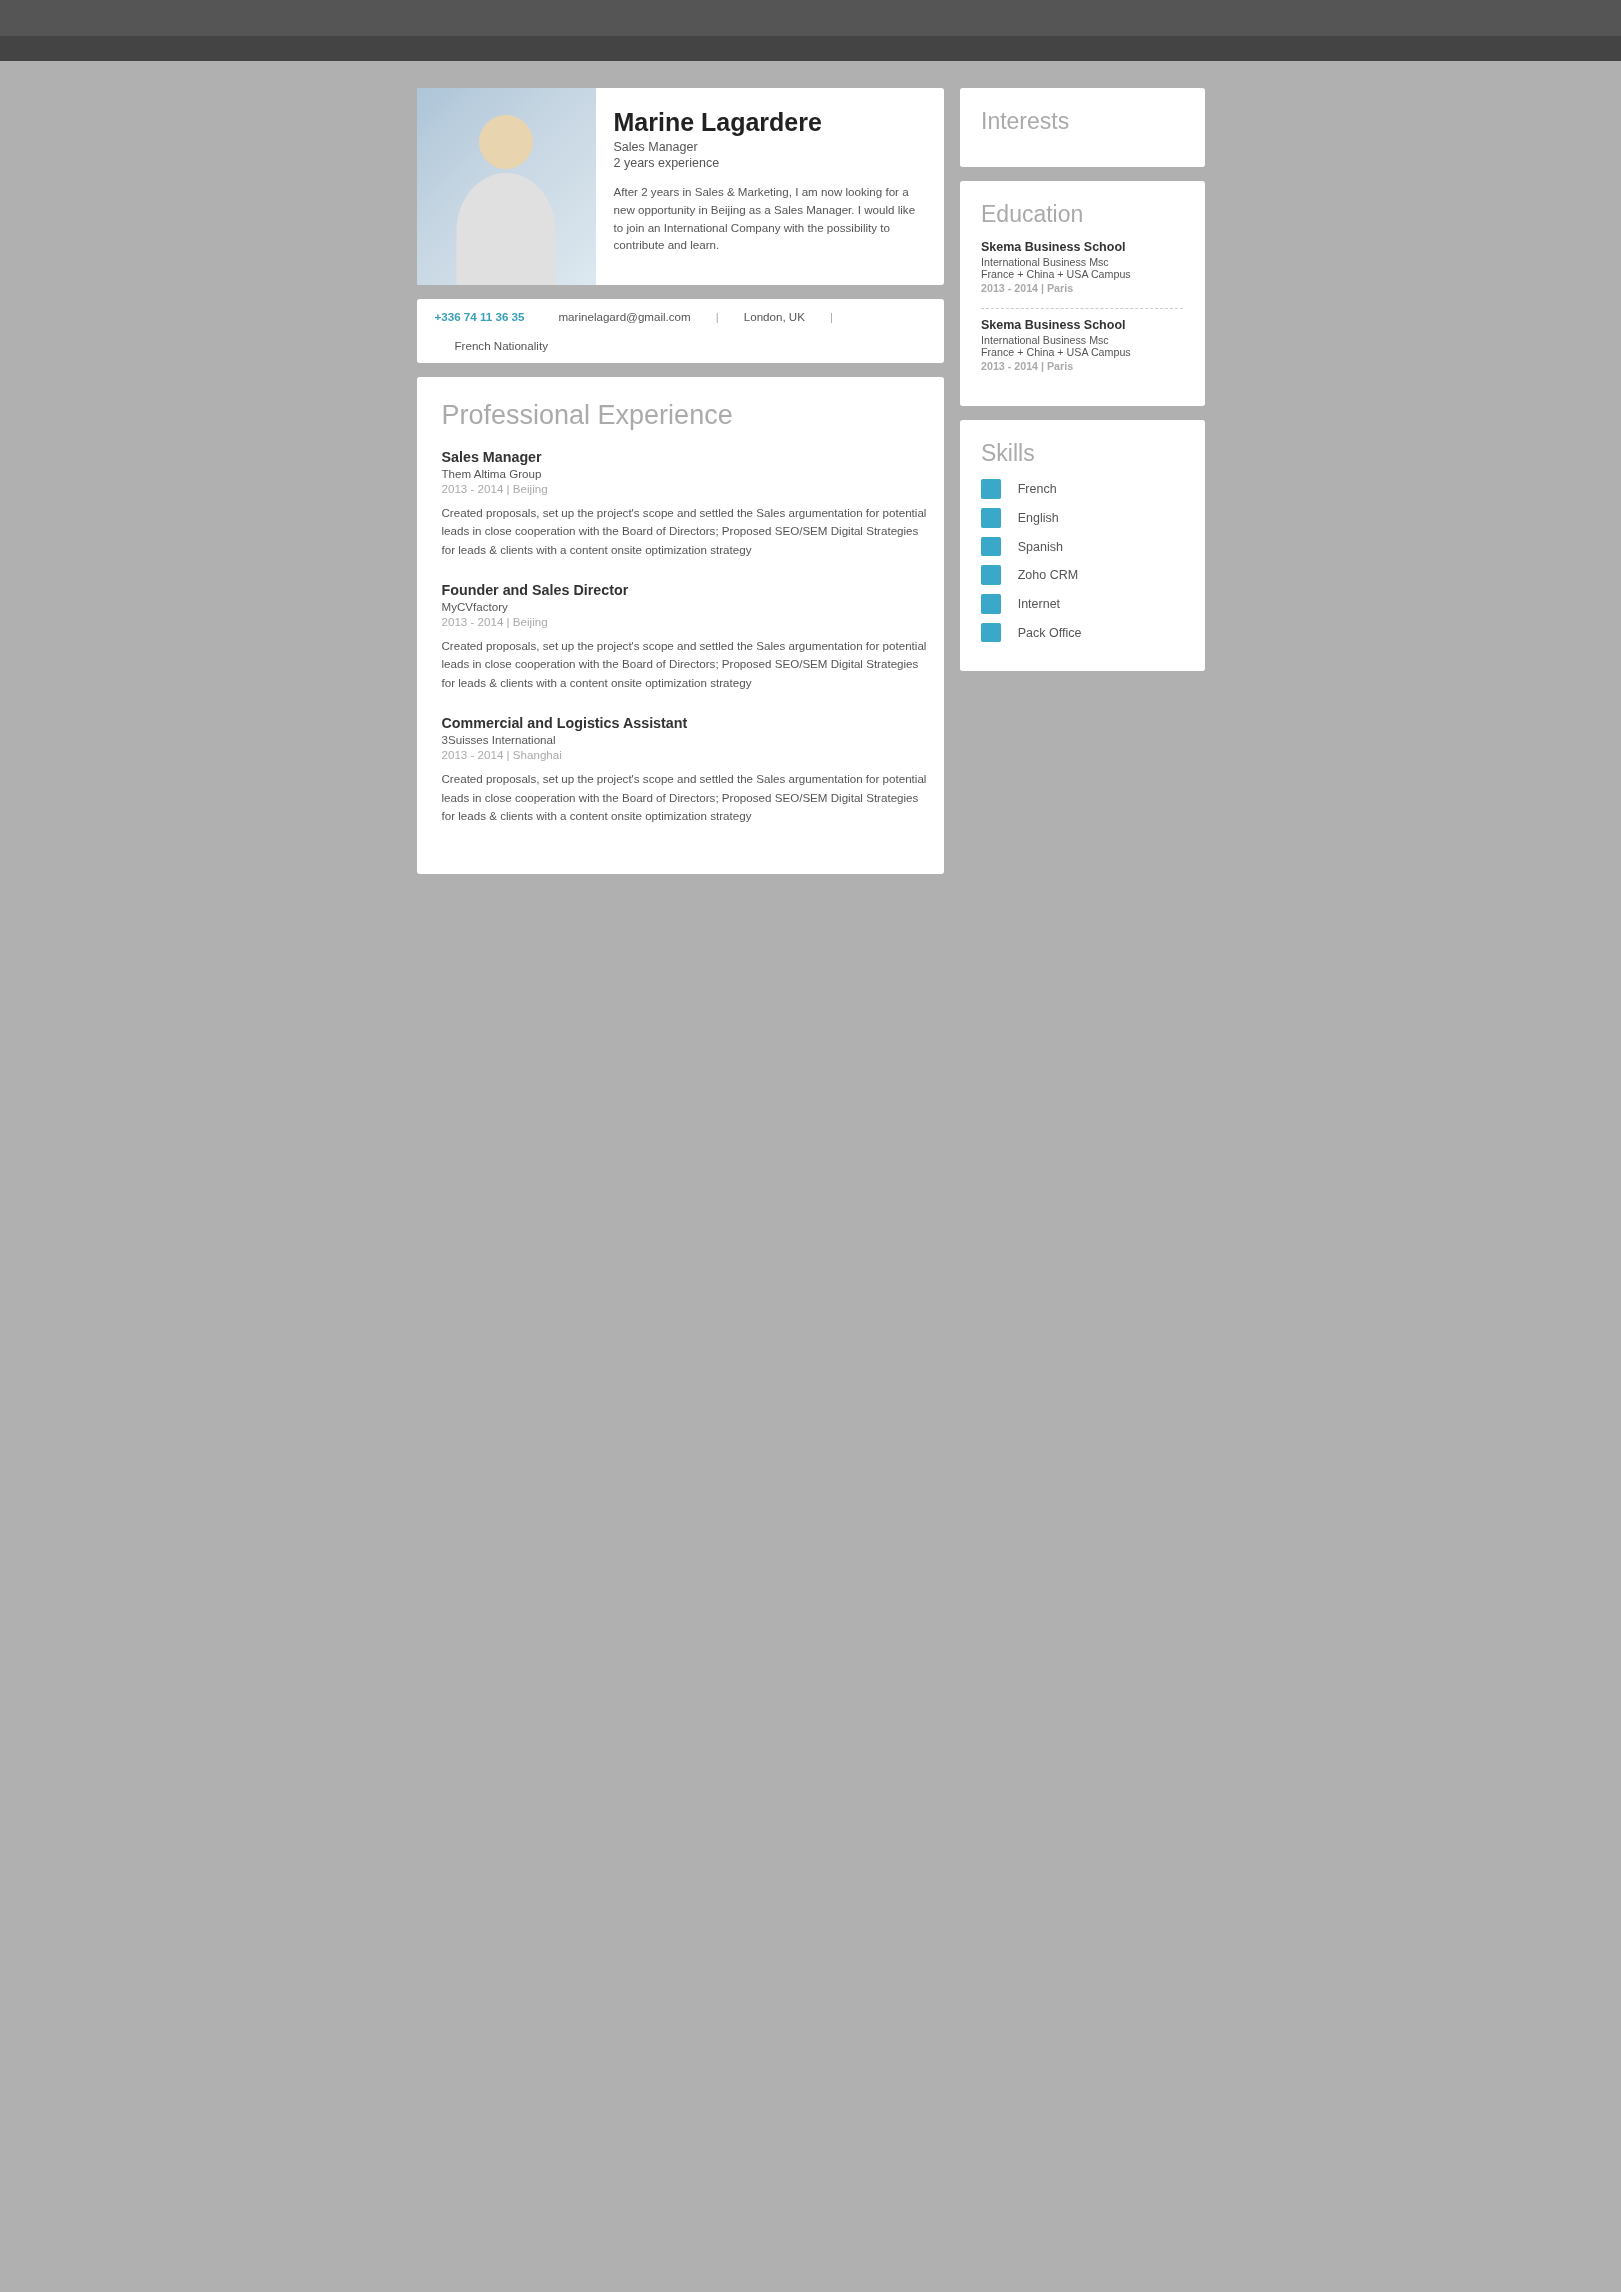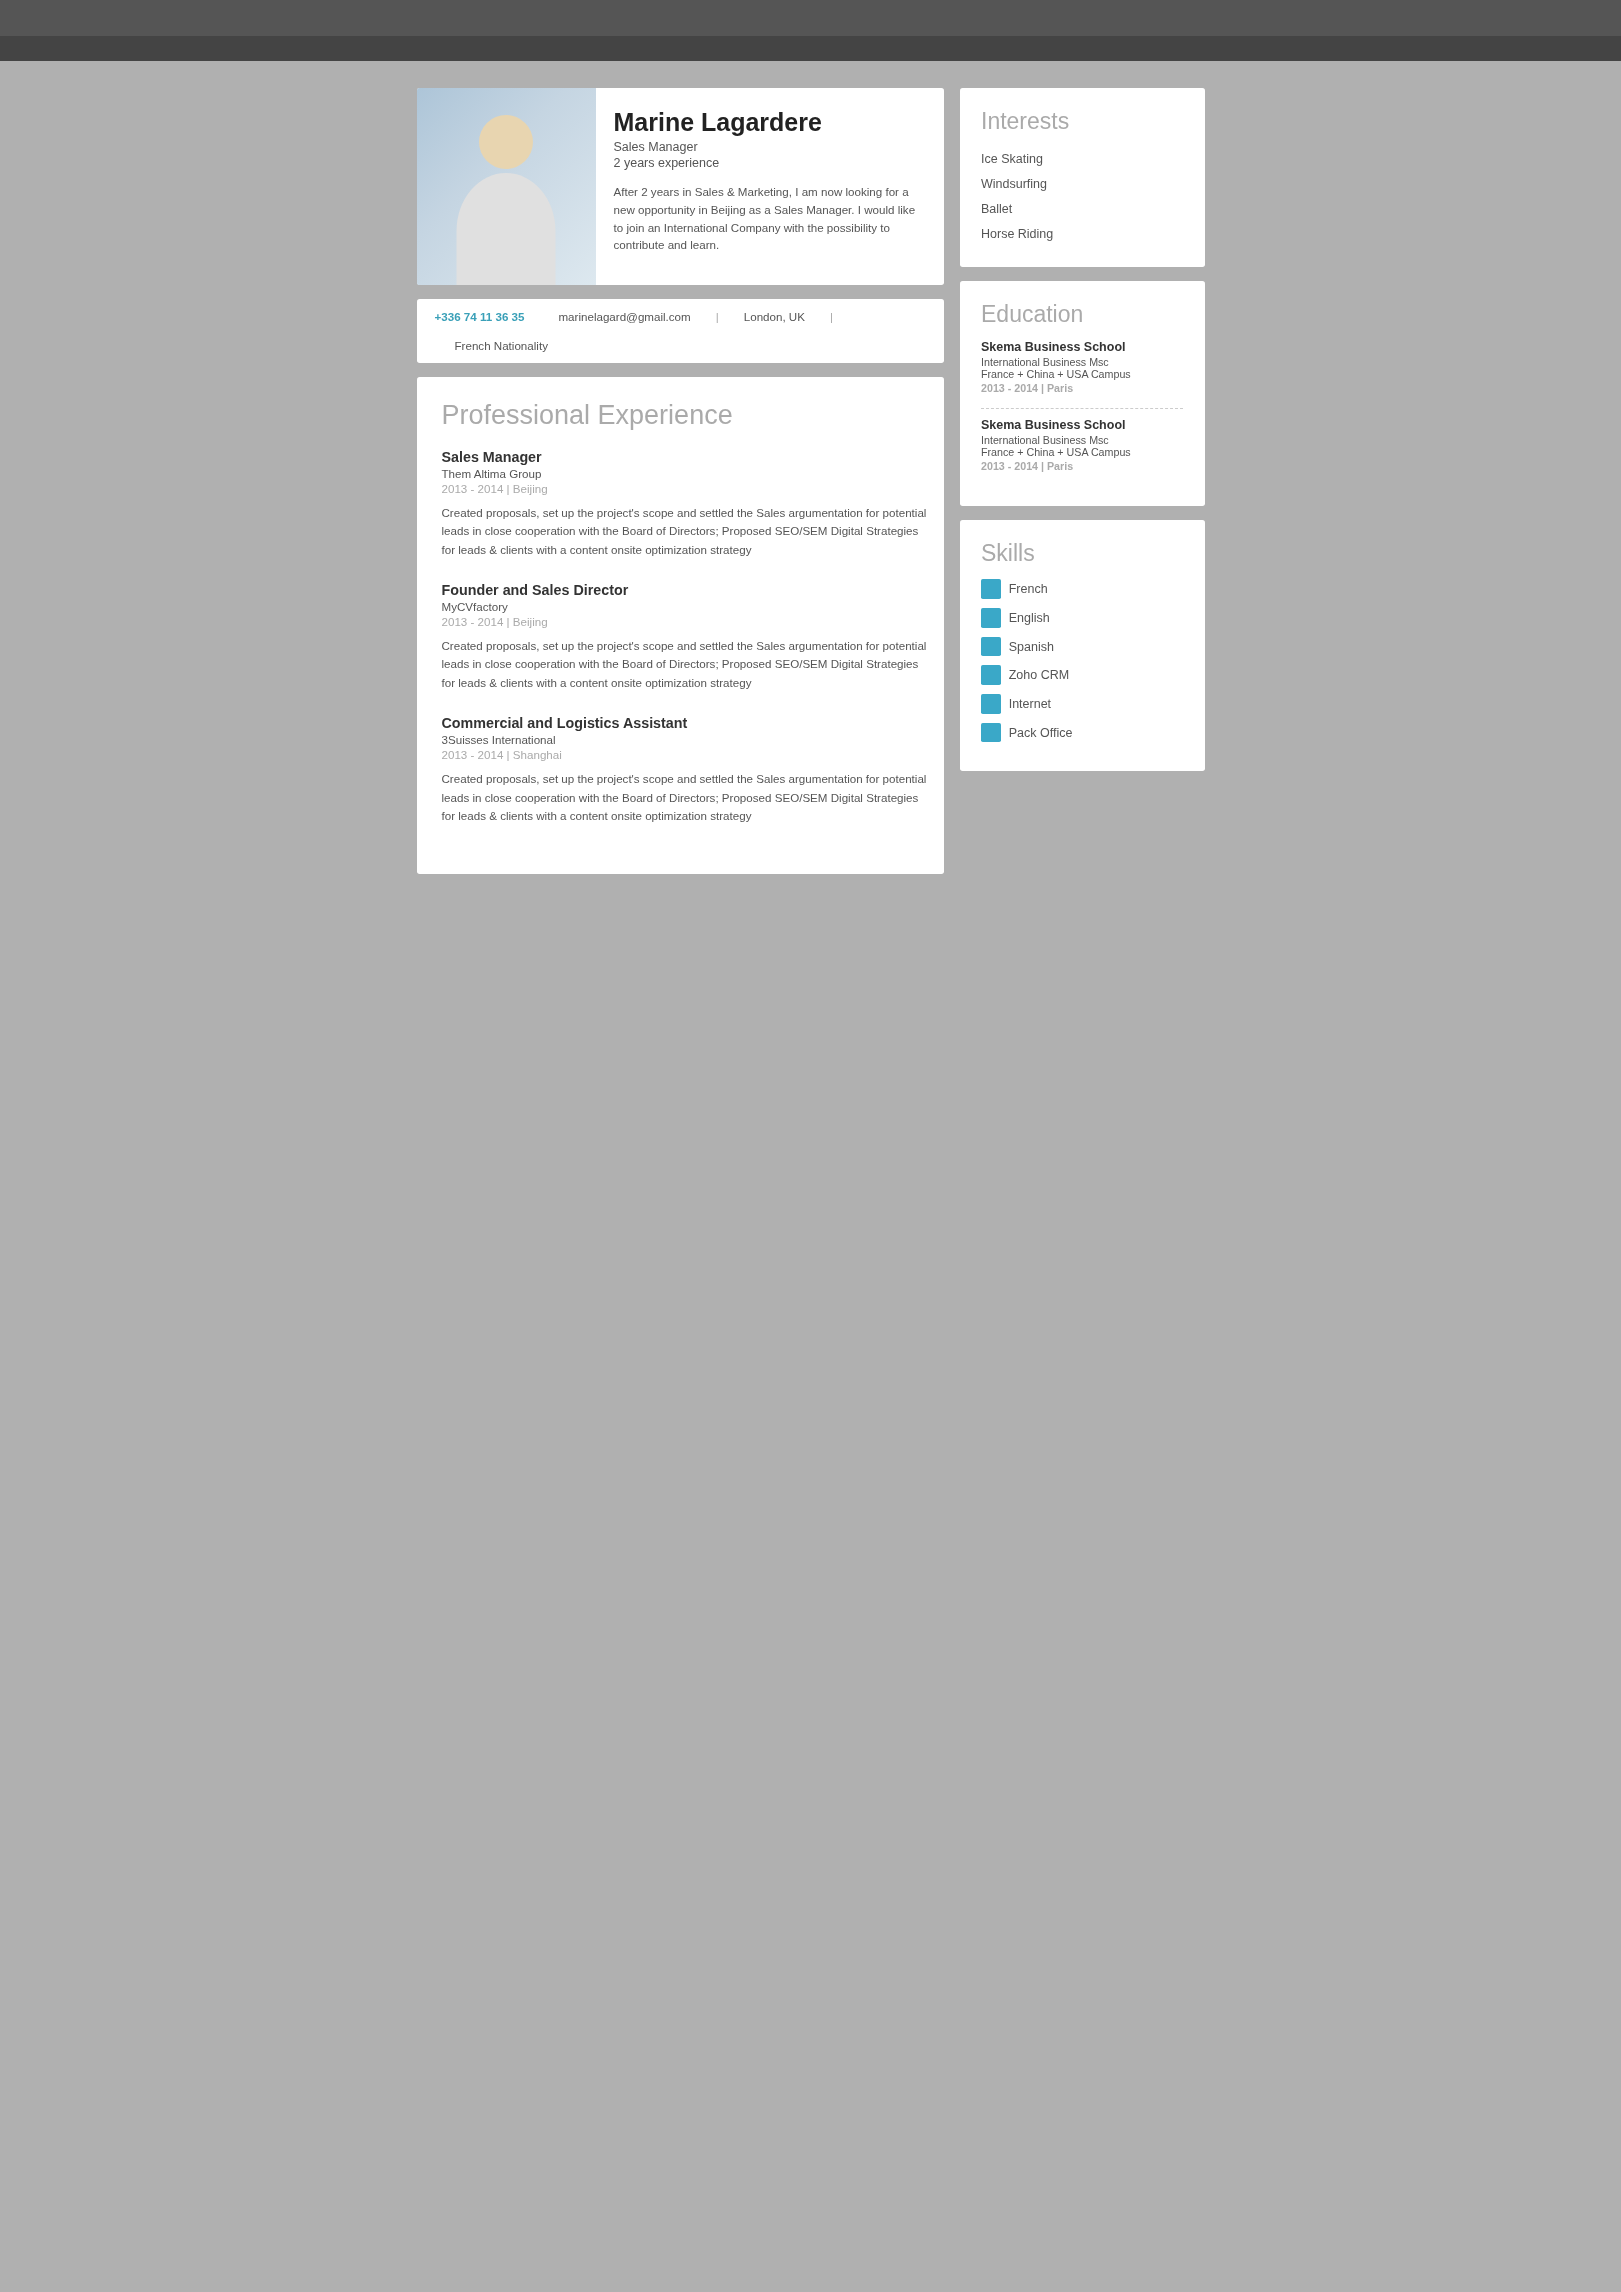--- a/index.html
+++ b/index.html
@@ -254,21 +254,21 @@
     .edu-date {
       font-size: 10.7px;
       color: #aaa;
       font-weight: bold;
     }
 
     
     .skill-item {
       display: flex;
       align-items: center;
-      gap: 8px;
+      gap: 17px;
       margin-bottom: 9px;
     }
 
     .skill-bar-container {
       width: 19.7px;
       height: 19.7px;
       background: #3aa8c8;
       border-radius: 1.8px;
       flex-shrink: 0;
     }
@@ -339,26 +339,20 @@
         <div class="exp-description">Created proposals, set up the project's scope and settled the Sales argumentation for potential leads in close cooperation with the Board of Directors; Proposed SEO/SEM Digital Strategies for leads &amp; clients with a content onsite optimization strategy</div>
       </div>
 
     </div>
   </div>
 
   <div class="right-col">
 
     <div class="card">
       <div class="section-title-right">Interests</div>
-      <ul class="interests-list">
-        <li>Ice Skating</li>
-        <li>Windsurfing</li>
-        <li>Ballet</li>
-        <li>Horse Riding</li>
-      </ul>
     </div>
 
     <div class="card">
       <div class="section-title-right">Education</div>
 
       <div class="edu-item">
         <div class="edu-school">Skema Business School</div>
         <div class="edu-degree">International Business Msc</div>
         <div class="edu-campus">France + China + USA Campus</div>
         <div class="edu-date">2013 - 2014 | Paris</div>

